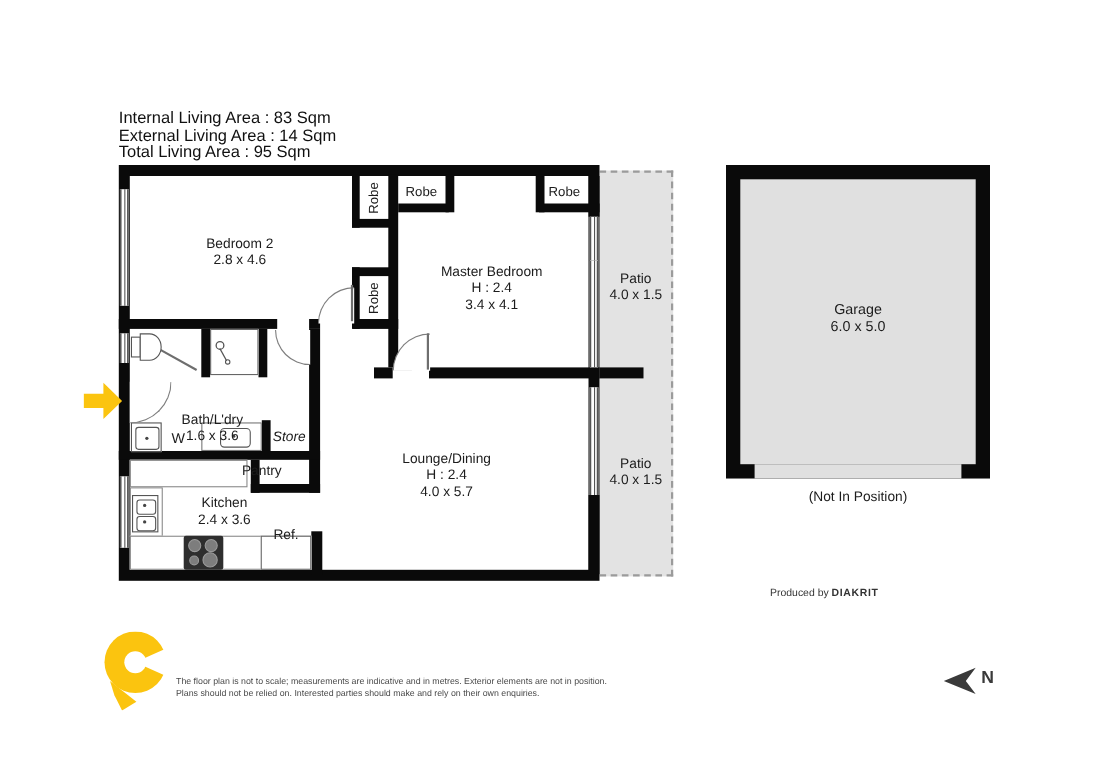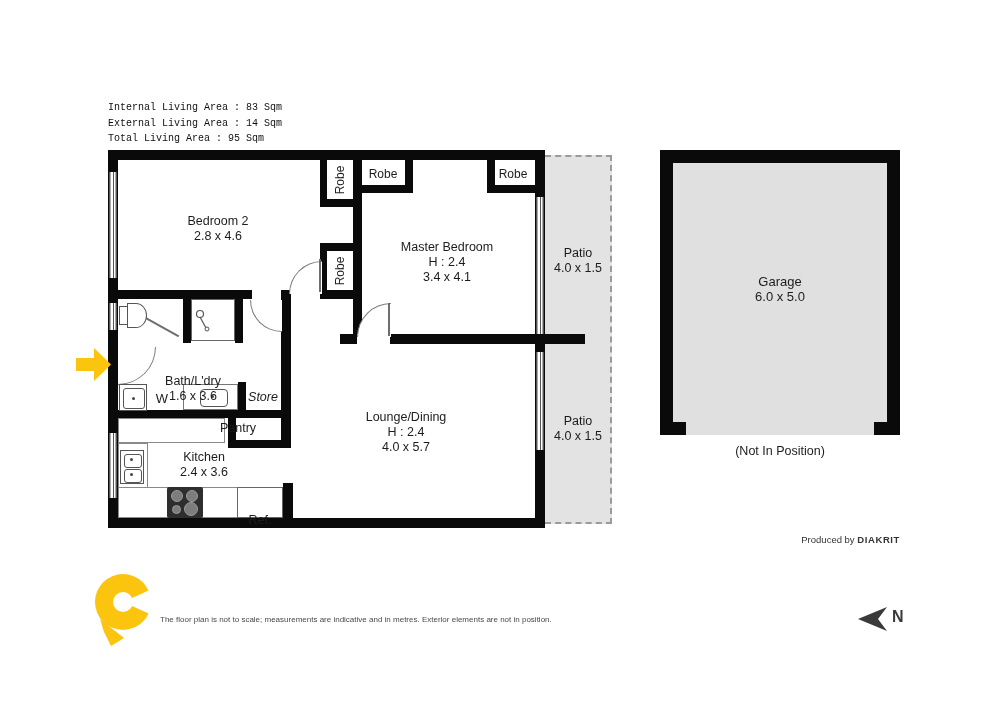--- a/index.html
+++ b/index.html
@@ -13,24 +13,24 @@
                color:#1c1c1c;font-size:12.5px;white-space:nowrap;}
   .vrobe{transform:translate(-50%,-50%) rotate(-90deg);}
   .window-v{position:absolute;background:#fff linear-gradient(#555,#555) center top/1px 100% no-repeat;
             box-shadow:inset 1.5px 0 #555,inset -1.5px 0 #555;}
   .door{position:absolute;background:#fff;border:0 solid #7d7d7d;}
   .leaf{position:absolute;background:#6e6e6e;}
   .fixture{position:absolute;border:1px solid #555;background:#fff;box-sizing:border-box;}
   .counter{position:absolute;border:1px solid #8a8a8a;background:#fff;box-sizing:border-box;}
   .patio{position:absolute;background:#e3e3e3;border-top:2px dashed #9b9b9b;
          border-right:2px dashed #9b9b9b;border-bottom:2px dashed #9b9b9b;box-sizing:border-box;}
-  .areas{position:absolute;left:108px;top:100px;font-size:10px;line-height:15.5px;color:#101010;font-family:Liberation Mono, monospace;}
+  .areas{position:absolute;left:108px;top:100px;font-size:15px;line-height:15.5px;color:#101010;}
   .address{position:absolute;left:160px;top:586px;font-size:21.5px;color:#3f3f3f;letter-spacing:-0.2px;}
   .disclaimer{position:absolute;left:160px;top:615px;font-size:8px;line-height:10.5px;color:#4a4a4a;}
-  .credit{position:absolute;left:700px;top:534px;width:200px;text-align:right;font-size:9.5px;color:#333;}
+  .credit{position:absolute;left:700px;top:534px;width:200px;font-size:9.5px;color:#333;}
   .credit b{letter-spacing:0.6px;}
   .garage-box{position:absolute;left:660px;top:150px;width:240px;height:285px;
               border:13px solid #0a0a0a;background:#e0e0e0;box-sizing:border-box;}
   .burner{position:absolute;border-radius:50%;background:#7d7d7d;border:1px solid #9a9a9a;box-sizing:border-box;}
 </style>
 </head>
 <body>
 
 <div class="canvas">
 
@@ -125,21 +125,21 @@
     <div class="abs" style="left:9px;top:7px;width:3px;height:3px;border-radius:50%;background:#444;"></div>
     <div class="abs" style="left:9px;top:22px;width:3px;height:3px;border-radius:50%;background:#444;"></div>
   </div>
   <div class="abs" style="left:167px;top:487px;width:36px;height:31px;background:#2e2e2e;border-radius:2px;">
     <div class="burner" style="left:4px;top:3px;width:12px;height:12px;"></div>
     <div class="burner" style="left:19px;top:3px;width:12px;height:12px;"></div>
     <div class="burner" style="left:5px;top:18px;width:9px;height:9px;"></div>
     <div class="burner" style="left:17px;top:15px;width:14px;height:14px;"></div>
   </div>
   <div class="fixture" style="left:237px;top:487px;width:46px;height:31px;border-color:#666;"></div>
-  <div class="small-label" style="left:260px;top:520px;">Ref.</div>
+  <div class="small-label" style="left:260px;top:486px;">Ref.</div>
 
   <div class="room-label" style="left:218px;top:229px;">Bedroom 2
 2.8 x 4.6</div>
   <div class="room-label" style="left:447px;top:262px;">Master Bedroom
 H : 2.4
 3.4 x 4.1</div>
   <div class="room-label" style="left:406px;top:432px;">Lounge/Dining
 H : 2.4
 4.0 x 5.7</div>
   <div class="room-label" style="left:204px;top:465px;">Kitchen
@@ -166,20 +166,21 @@
   <div class="credit"><span>Produced by </span><b>DIAKRIT</b></div>
 
   <svg class="abs" style="left:94px;top:574px;" width="58" height="72">
     <circle cx="29" cy="28" r="28" fill="#FBC40F"></circle>
     <polygon points="6,45 30,64 17,72 10,58" fill="#FBC40F"></polygon>
     <polygon points="29,28 58,15 58,41" fill="#ffffff"></polygon>
     <circle cx="29" cy="28" r="10" fill="#ffffff"></circle>
   </svg>
   <div class="disclaimer">
     <div>The floor plan is not to scale; measurements are indicative and in metres. Exterior elements are not in position.</div>
+    <div>Plans should not be relied on. Interested parties should make and rely on their own enquiries.</div>
   </div>
 
   <svg class="abs" style="left:856px;top:606px;" width="34" height="26">
     <polygon points="31,1 2,13 31,25 22,13" fill="#3a3a3a"></polygon>
   </svg>
   <div class="abs" style="left:892px;top:608px;font-size:16px;font-weight:bold;color:#3a3a3a;">N</div>
 
 </div>
 
 </body></html>

